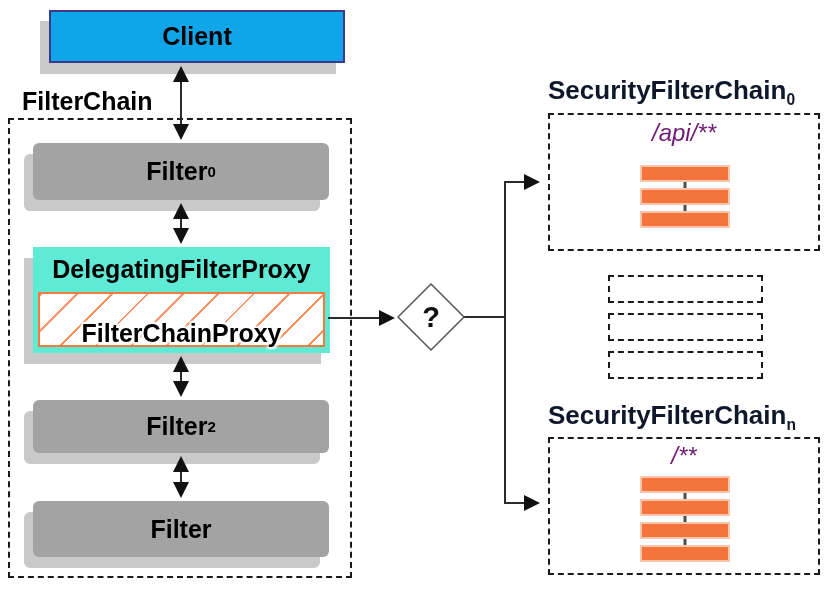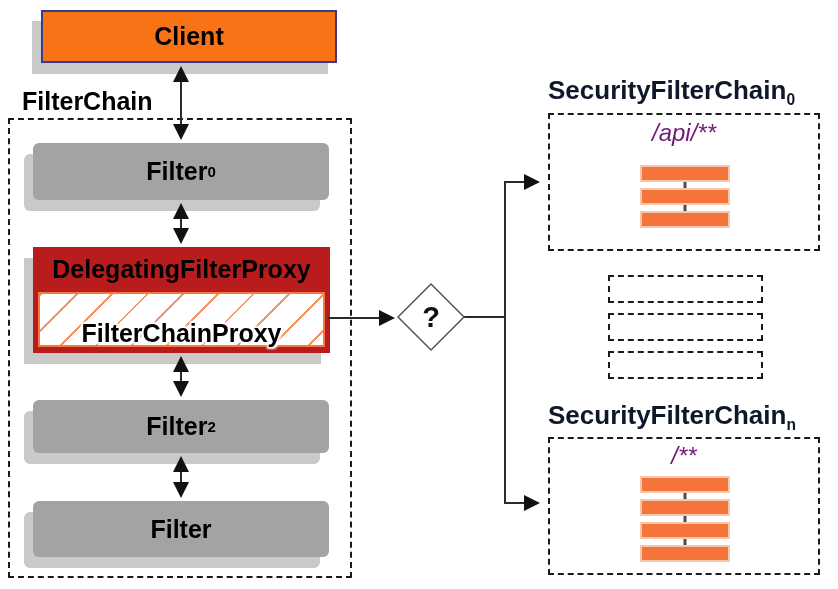--- a/index.html
+++ b/index.html
@@ -8,27 +8,27 @@
     font-family:"Liberation Sans", sans-serif; overflow:hidden;
   }
 
   
   .node {
     position:absolute; display:flex; align-items:center; justify-content:center;
     font-weight:bold; font-size:25px; color:#000; box-sizing:border-box;
   }
   .shadow { box-shadow:-9px 11px 0 #c9c9c9; }
   .orange { background:#a3a3a3;border-radius:6px; }
-  .client { background:#f97316; border:2px solid #3b3990; left:41px; top:10px; width:296px; height:53px; }
+  .client { background:#0ea5e9; border:2px solid #3b3990; left:49px; top:10px; width:296px; height:53px; }
   .filter0 { left:33px; top:143px; width:296px; height:57px; }
   .filter2 { left:33px; top:400px; width:296px; height:53px; }
   .servlet { left:33px; top:501px; width:296px; height:56px; }
 
   
-  .dfp { left:33px; top:247px; width:297px; height:106px; background:#b91c1c; }
+  .dfp { left:33px; top:247px; width:297px; height:106px; background:#5eead4; }
   .dfp-title { position:absolute; left:0; right:0; top:0; height:45px;
     display:flex; align-items:center; justify-content:center;
     font-weight:bold; font-size:25px; color:#000; }
   .fcp {
     position:absolute; left:5px; right:5px; top:45px; bottom:6px;
     border:2px solid #f4793e; box-sizing:border-box;
     background:repeating-linear-gradient(135deg, rgba(244,121,62,0.8) 0 2px, transparent 2px 25px), #ffffff;
     display:flex; align-items:center; justify-content:center;
     font-weight:bold; font-size:25px; color:#000;
   }

